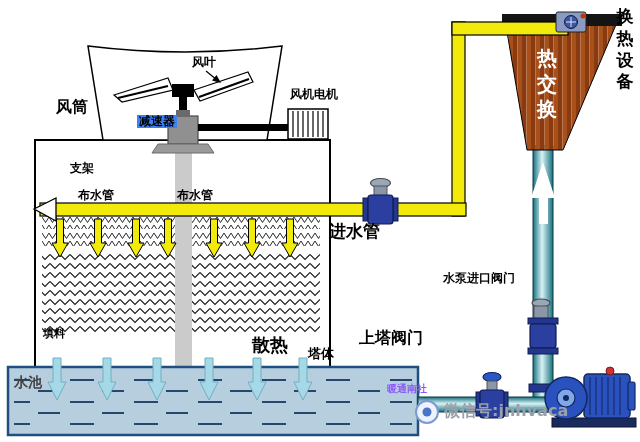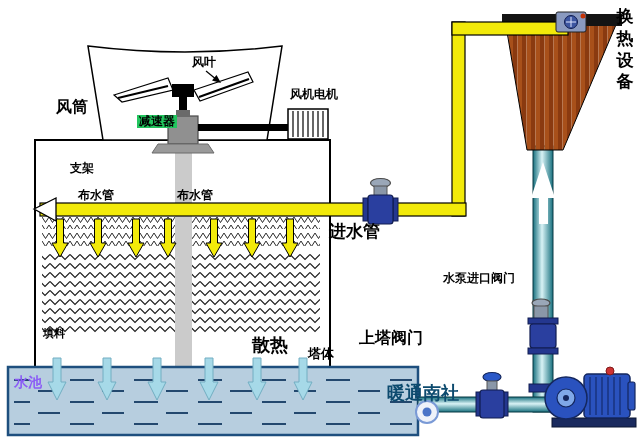--- a/index.html
+++ b/index.html
@@ -177,27 +177,29 @@
 
   <g>
     <circle cx="427" cy="412" r="11" fill="#eef2fa" stroke="#7a9ad6" stroke-width="2"></circle>
     <circle cx="427" cy="412" r="4.5" fill="#4a74c8"></circle>
   </g>
 </svg>
 
 <span class="lbl" style="left:192px;top:56px;font-size:12px">风叶</span>
 <span class="lbl" style="left:56px;top:98px;font-size:16px">风筒</span>
 <span class="lbl" style="left:290px;top:88px;font-size:12px">风机电机</span>
-<span class="lbl" style="left:137px;top:115px;font-size:12px;background:#22c55e;padding:0 2px">减速器</span>
+<span class="lbl" style="left:137px;top:115px;font-size:12px;background:#3b82f6;padding:0 2px">减速器</span>
 <span class="lbl" style="left:70px;top:162px;font-size:12px">支架</span>
 <span class="lbl" style="left:78px;top:189px;font-size:12px">布水管</span>
 <span class="lbl" style="left:177px;top:189px;font-size:12px">布水管</span>
 <span class="lbl" style="left:329px;top:222px;font-size:17px">进水管</span>
 <span class="lbl bold" style="left:43px;top:328px;font-size:11px">填料</span>
 <span class="lbl bold" style="left:252px;top:335px;font-size:18px">散热</span>
 <span class="lbl" style="left:308px;top:347px;font-size:13px">塔体</span>
-<span class="lbl bold" style="left:14px;top:375px;font-size:14px;color:#8b5cf6">水池</span>
+<span class="lbl bold" style="left:14px;top:375px;font-size:14px;color:#404040">水池</span>
 <span class="lbl" style="left:443px;top:272px;font-size:12px">水泵进口阀门</span>
 <span class="lbl" style="left:359px;top:329px;font-size:16px">上塔阀门</span>
 <span class="lbl stack bold" style="left:614px;top:6px;font-size:17px">换热设备</span>
-<span class="lbl" style="left:387px;top:383px;font-size:18px;color:#0c4a6e">暖通南社</span>
+<span class="lbl stack bold" style="left:534px;top:46px;font-size:20px;color:#fff">热交换</span>
+<span class="lbl" style="left:387px;top:383px;font-size:10px;color:#8b5cf6">暖通南社</span>
+<span class="lbl" style="left:444px;top:402px;font-size:16px;color:#9aa0aa">微信号:jnhvaca</span>
 
 </div>
 
 </body></html>

